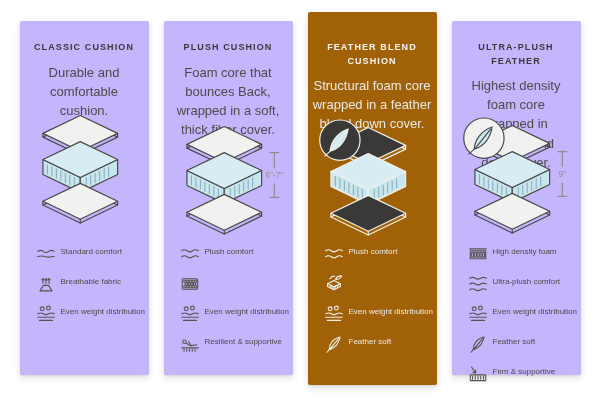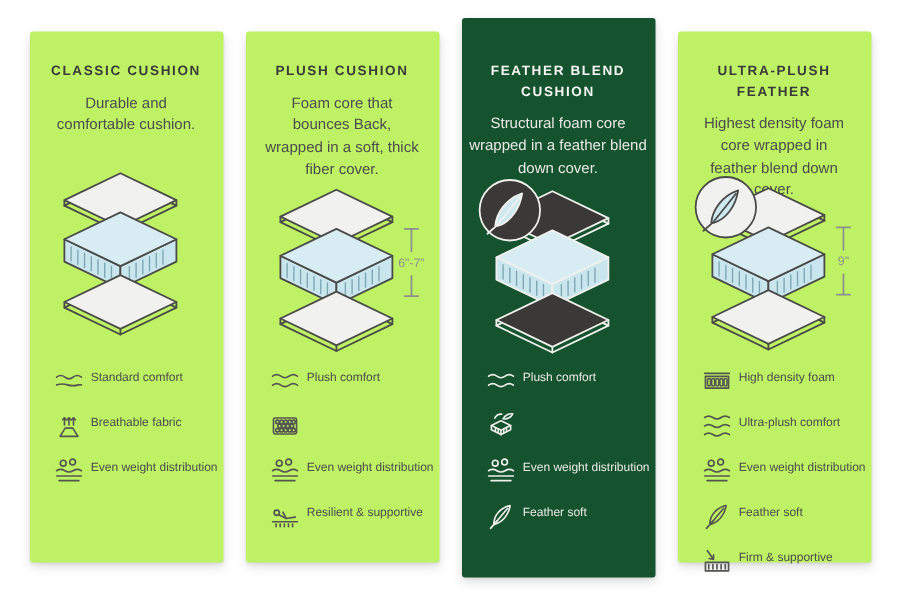--- a/index.html
+++ b/index.html
@@ -5,26 +5,26 @@
   html,body{margin:0;padding:0}
   body{
     width:600px;height:400px;background:#ffffff;overflow:hidden;
     font-family:"Liberation Sans", sans-serif;
   }
   #cards-row{display:flex;gap:15px;justify-content:center;align-items:flex-start;padding-top:12px}
   .card{
     position:relative;width:129px;border-radius:2px;text-align:center;
     box-shadow:0 3px 7px rgba(0,0,0,.13),0 1px 2px rgba(0,0,0,.07);
   }
-  .card.light{height:354px;margin-top:9px;background:#bef264}
-  .card.dark{height:373px;background:#14532d}
+  .card.light{height:354px;margin-top:9px;background:#c4b5fd}
+  .card.dark{height:373px;background:#a16207}
   .title{font-size:9px;font-weight:bold;letter-spacing:1.1px;line-height:1.5;padding:0 5px;margin:0}
   .light .title{padding-top:20px;color:#3a3a38}
   .dark  .title{padding-top:29px;color:#f5f5f3}
-  .desc{font-size:10px;line-height:1.48;margin:8px auto 0;max-width:104px;color:#4c4c4a}
+  .desc{font-size:13px;line-height:1.48;margin:8px auto 0;max-width:104px;color:#4c4c4a}
   .dark .desc{color:#e8e8e6;max-width:120px}
   .ill-wrap{position:absolute;left:0;right:0;display:flex;justify-content:center}
   svg.ill{width:112px;height:126px;display:block}
   .features{position:absolute;left:15px;right:2px;top:222px;text-align:left}
   .dark .features{top:231px}
   .feature{display:flex;align-items:flex-start;margin-bottom:8px;min-height:22px}
   .ficon{flex:0 0 26px;height:22px;color:#55554f}
   .dark .ficon{color:#efefed}
   .ficon svg{width:22px;height:22px;display:block}
   .flabel{font-size:8px;line-height:1.32;padding-top:4px;color:#4c4c4a}

